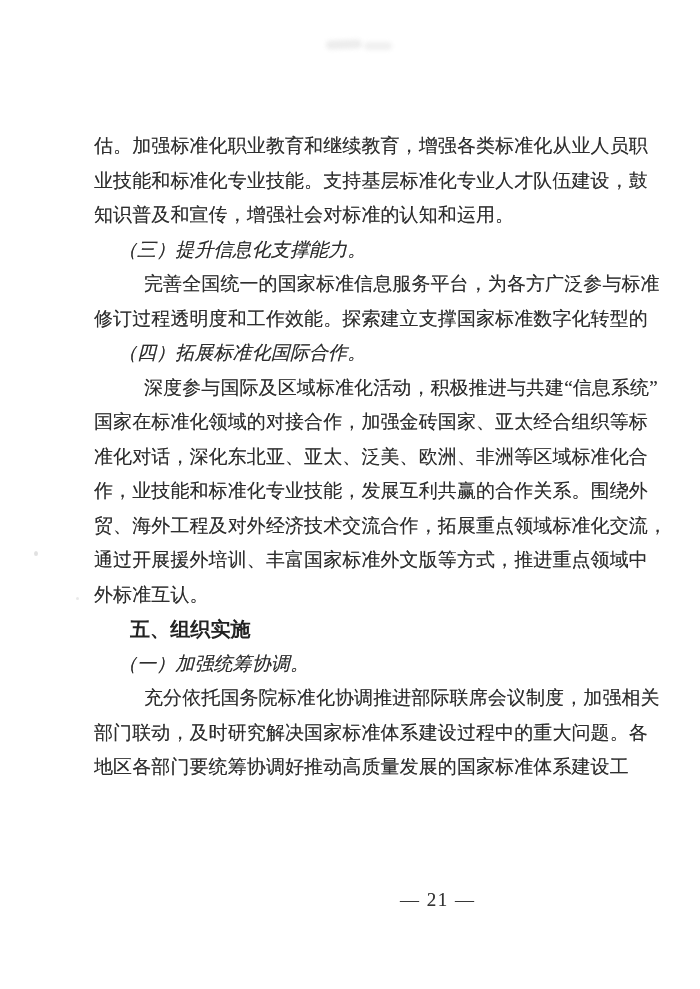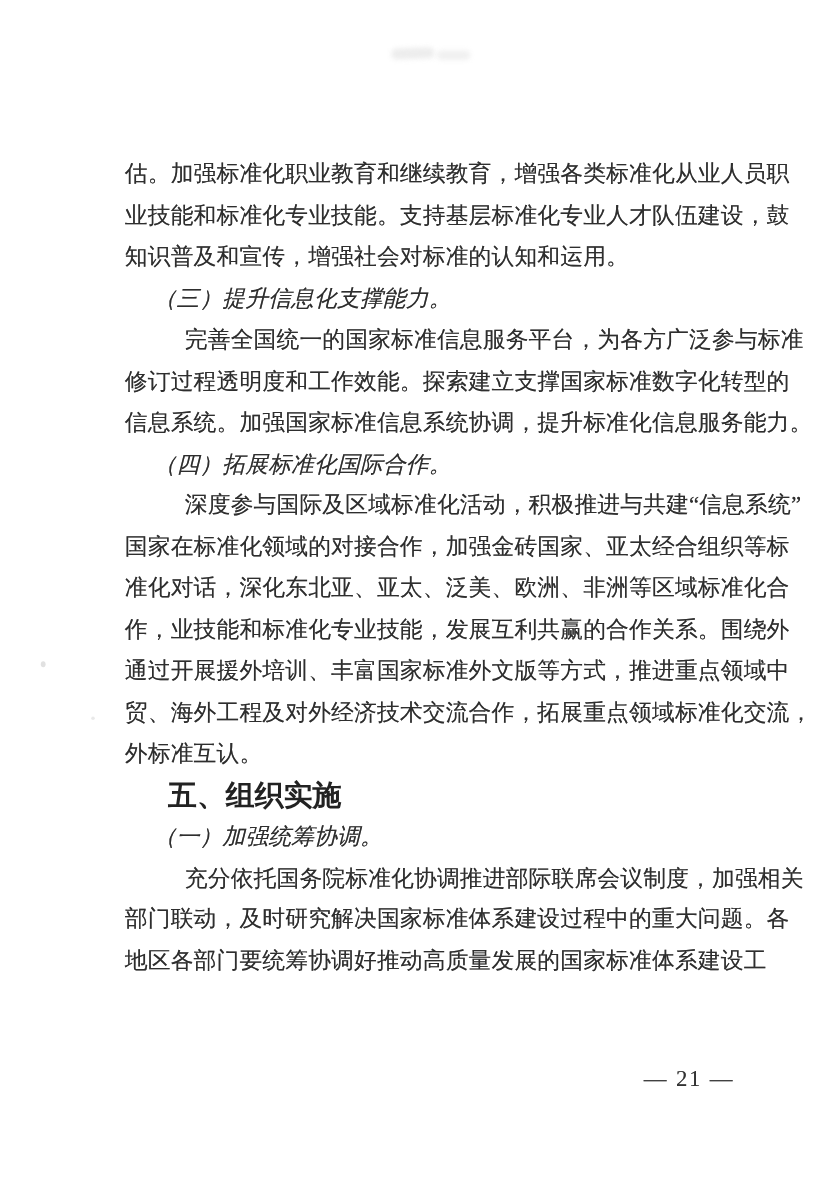--- a/index.html
+++ b/index.html
@@ -12,21 +12,21 @@
     position: relative;
     width: 700px;
     height: 989px;
     background: #ffffff;
     overflow: hidden;
     font-family: "Liberation Serif", "DejaVu Serif", serif;
     color: #2e2e2e;
   }
   .content {
     position: absolute;
-    left: 104px;
+    left: 94px;
     top: 129px;
     width: 534px;
   }
   .line {
     height: 34.5px;
     line-height: 34.5px;
     font-size: 19px;
     white-space: nowrap;
     letter-spacing: 0.1px;
     text-shadow: 0 0 0.5px rgba(46,46,46,0.55);
@@ -34,33 +34,33 @@
   
   .line.full, .line.end { text-indent: 0; }
   
   .line.first { text-indent: 50px; text-align: center; }
   
   .line.sub { text-indent: 24px; font-style: italic; }
   
   .line.h2 {
     text-indent: 36px;
     font-weight: 700;
-    font-size: 24px;
+    font-size: 20px;
     color: #222222;
     font-family: "Liberation Sans", "DejaVu Sans", sans-serif;
     text-shadow: none;
   }
   .footer {
     position: absolute;
     top: 886px;
     left: 400px;
     width: 212px;
     height: 28px;
     line-height: 28px;
-    text-align: right;
+    text-align: left;
     font-size: 19px;
     letter-spacing: 1.5px;
     color: #333333;
     text-shadow: 0 0 0.5px rgba(46,46,46,0.5);
   }
   
   .smudge-a {
     position: absolute; left: 326px; top: 40px;
     width: 36px; height: 9px; border-radius: 5px;
     background: #d6d6d6; opacity: 0.45; filter: blur(2px);
@@ -92,28 +92,27 @@
   <div class="speck-a"></div>
   <div class="speck-b"></div>
 
   <div class="content" id="content">
       <div class="line full">估。加强标准化职业教育和继续教育，增强各类标准化从业人员职</div>
       <div class="line full">业技能和标准化专业技能。支持基层标准化专业人才队伍建设，鼓</div>
       <div class="line end">知识普及和宣传，增强社会对标准的认知和运用。</div>
       <div class="line sub">（三）提升信息化支撑能力。</div>
       <div class="line first">完善全国统一的国家标准信息服务平台，为各方广泛参与标准</div>
       <div class="line full">修订过程透明度和工作效能。探索建立支撑国家标准数字化转型的</div>
-      <div class="line full">信息系统。加强国家标准信息系统协调，提升标准化信息服务能力。</div>
       <div class="line sub">（四）拓展标准化国际合作。</div>
       <div class="line first">深度参与国际及区域标准化活动，积极推进与共建“信息系统”</div>
       <div class="line full">国家在标准化领域的对接合作，加强金砖国家、亚太经合组织等标</div>
       <div class="line full">准化对话，深化东北亚、亚太、泛美、欧洲、非洲等区域标准化合</div>
       <div class="line full">作，业技能和标准化专业技能，发展互利共赢的合作关系。围绕外</div>
+      <div class="line full">贸、海外工程及对外经济技术交流合作，拓展重点领域标准化交流，</div>
       <div class="line full">通过开展援外培训、丰富国家标准外文版等方式，推进重点领域中</div>
-      <div class="line full">贸、海外工程及对外经济技术交流合作，拓展重点领域标准化交流，</div>
       <div class="line end">外标准互认。</div>
       <div class="line h2">五、组织实施</div>
       <div class="line sub">（一）加强统筹协调。</div>
       <div class="line first">充分依托国务院标准化协调推进部际联席会议制度，加强相关</div>
       <div class="line full">部门联动，及时研究解决国家标准体系建设过程中的重大问题。各</div>
       <div class="line full">地区各部门要统筹协调好推动高质量发展的国家标准体系建设工</div>
     </div>
 
   <div class="footer">— 21 —</div>
 </div>

